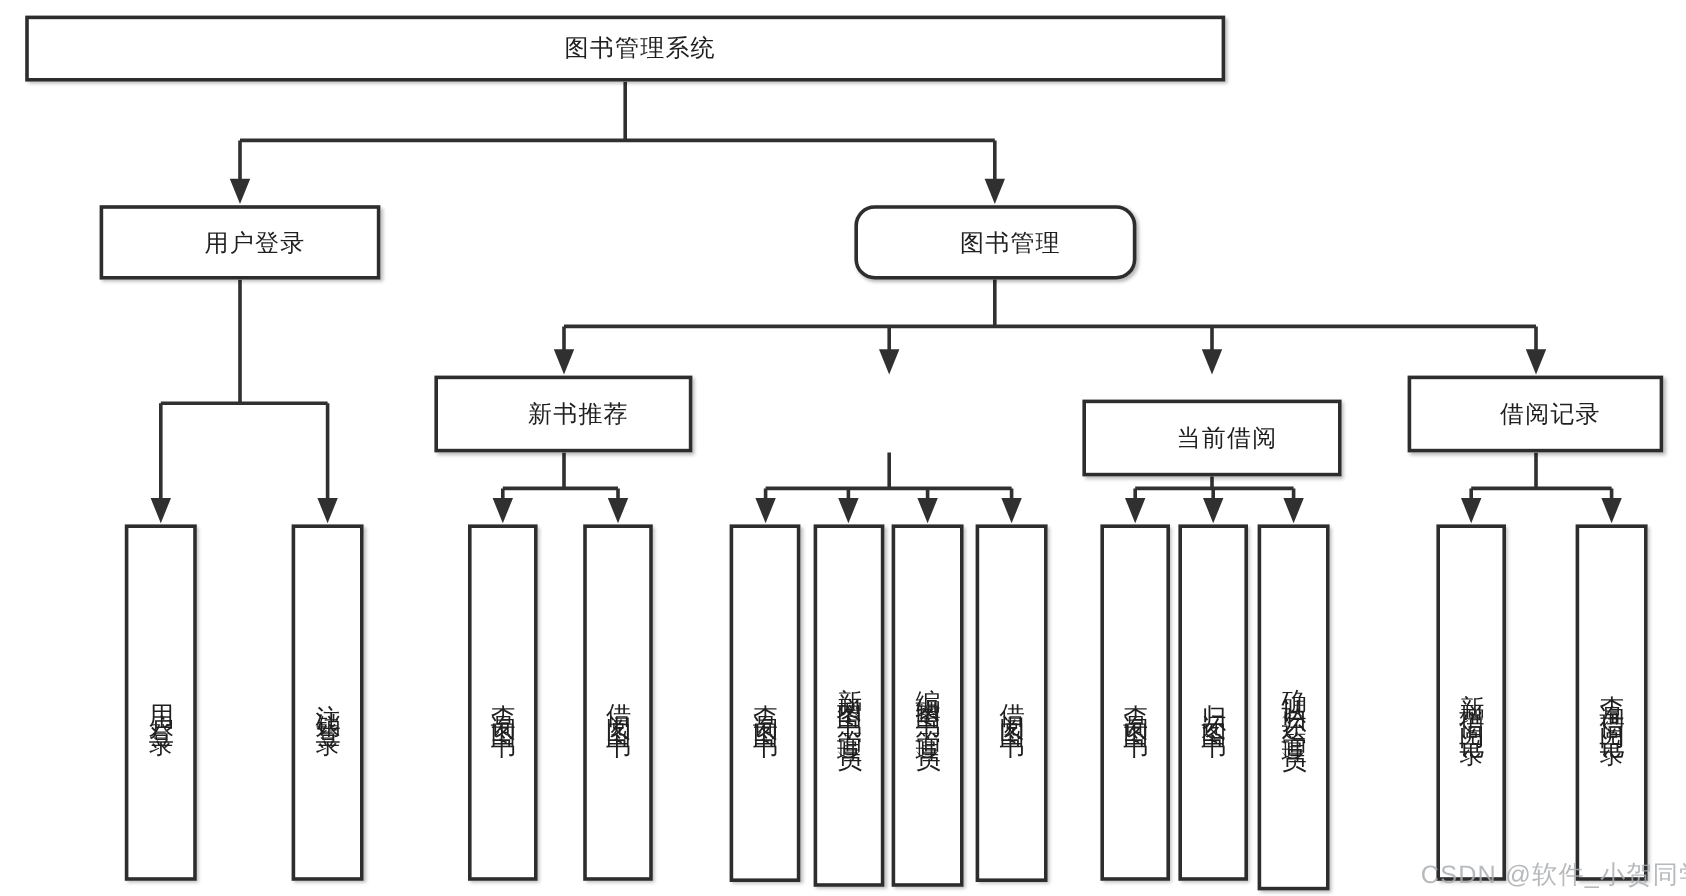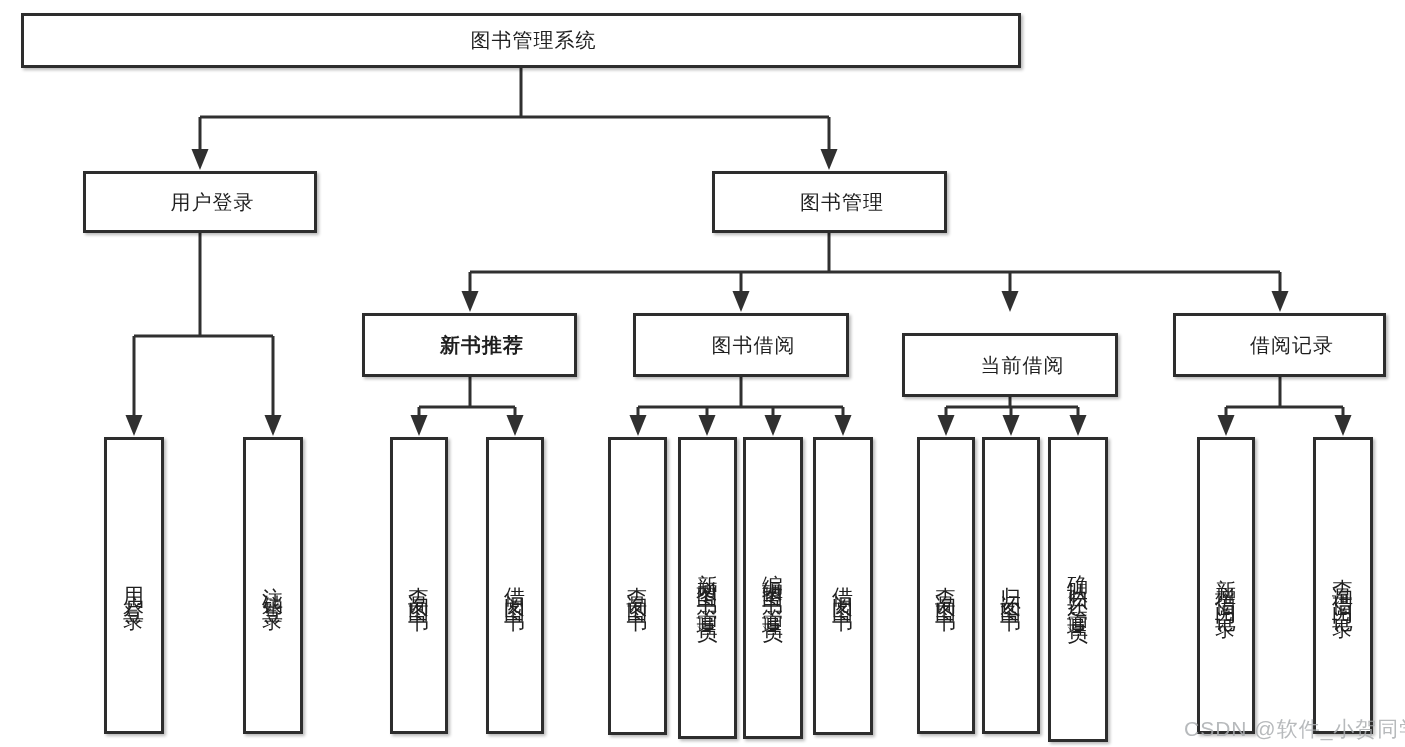--- a/index.html
+++ b/index.html
@@ -112,24 +112,23 @@
     <polygon points="1069.5,415 1086.5,415 1078,436"></polygon>
 
     <path d="M1280 377 V407 M1226 407 H1343 M1226 407 V417 M1343 407 V417"></path>
     <polygon points="1217.5,415 1234.5,415 1226,436"></polygon>
     <polygon points="1334.5,415 1351.5,415 1343,436"></polygon>
   </svg>
 
   <div class="box" style="left:21px; top:13px; width:1000px; height:55px;">图书管理系统</div>
 
   <div class="box" style="left:83px; top:171px; width:234px; height:62px;">用户登录</div>
-  <div class="box" style="left:712px; top:171px; width:235px; height:62px;">图书管理</div>
+  <div class="box" style="left:712px; top:171px; width:235px; height:62px;border-radius:17px;">图书管理</div>
 
-  <div class="box" style="left:362px; top:313px; width:215px; height:64px;font-weight:bold;">新书推荐</div>
-  <div class="box" style="left:633px; top:313px; width:216px; height:64px;">图书借阅</div>
+  <div class="box" style="left:362px; top:313px; width:215px; height:64px;">新书推荐</div>
   <div class="box" style="left:902px; top:313px; width:216px; height:64px;margin-top:20px;">当前借阅</div>
   <div class="box" style="left:1173px; top:313px; width:213px; height:64px;">借阅记录</div>
 
   <div class="vbox" style="left:104px; top:437px; width:60px; height:297px;">用户登录</div>
   <div class="vbox" style="left:243px; top:437px; width:60px; height:297px;">注销登录</div>
 
   <div class="vbox" style="left:390px; top:437px; width:58px; height:297px;">查询图书</div>
   <div class="vbox" style="left:486px; top:437px; width:58px; height:297px;">借阅图书</div>
 
   <div class="vbox" style="left:608px; top:437px; width:59px; height:298px;">查询图书</div>

